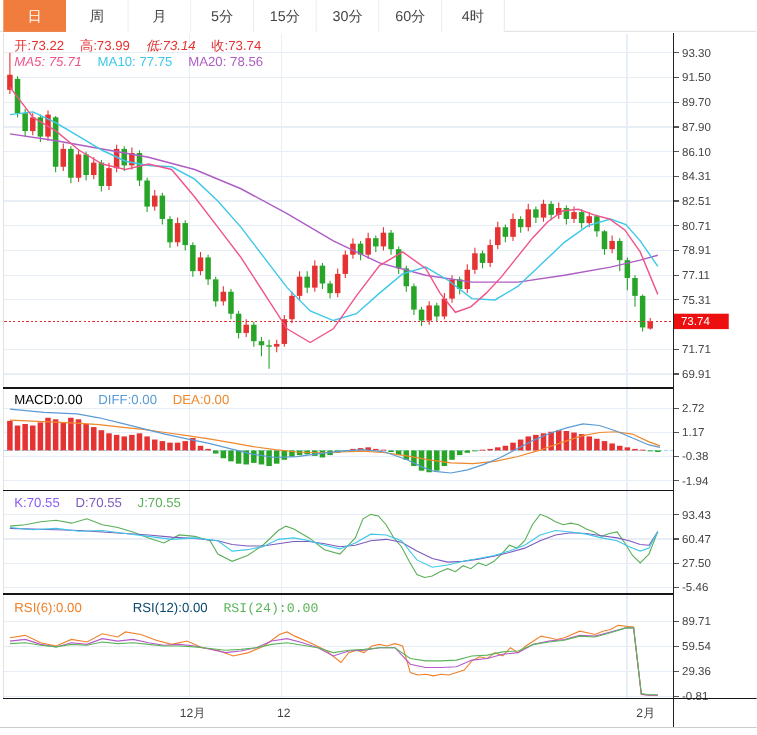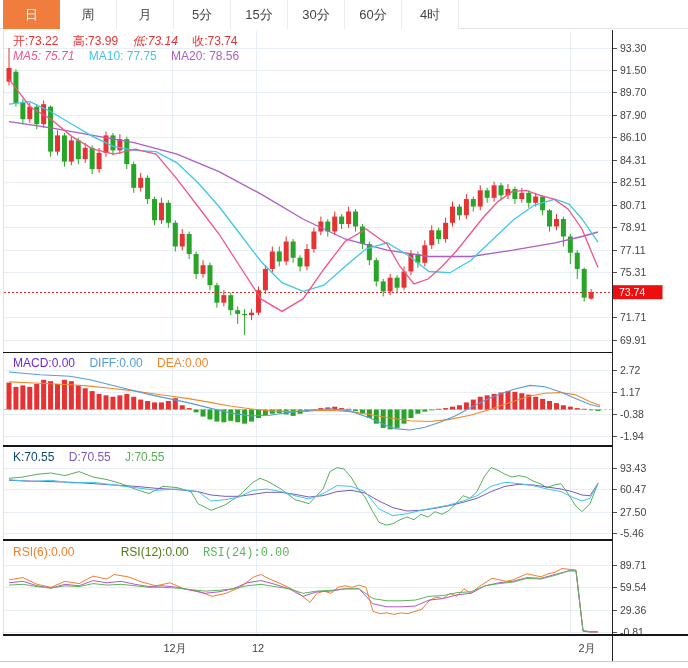--- a/index.html
+++ b/index.html
@@ -396,27 +396,27 @@
     <span style="color: rgb(229, 51, 51);">高:73.99</span>
     <span style="color: rgb(229, 51, 51); font-style: italic;">低:73.14</span>
     <span style="color: rgb(229, 51, 51);">收:73.74</span>
   </div>
   <div class="hdr" style="top:49px">
     <span style="color: rgb(240, 84, 140); font-style: italic;">MA5: 75.71</span>
     <span style="color: rgb(62, 199, 232);">MA10: 77.75</span>
     <span style="color: rgb(173, 94, 196);">MA20: 78.56</span>
   </div>
   <div class="hdr" style="top:356px">
-    <span style="color: #6d28d9; text-align: center;">MACD:0.00</span>
+    <span style="color: #000000; text-align: center;">MACD:0.00</span>
     <span style="color: rgb(91, 155, 213);">DIFF:0.00</span>
     <span style="color: rgb(240, 136, 44);">DEA:0.00</span>
   </div>
   <div class="hdr" style="top:450px">
-    <span style="color: #0c4a6e;">K:70.55</span>
+    <span style="color: #8b5cf6;">K:70.55</span>
     <span style="color: rgb(125, 91, 190);">D:70.55</span>
     <span style="color: rgb(90, 175, 90);">J:70.55</span>
   </div>
   <div class="hdr" style="top:545px">
     <span style="color: rgb(240, 128, 42);">RSI(6):0.00</span>
-    <span style="color: #4d7c0f; padding-left: 32px;">RSI(12):0.00</span>
+    <span style="color: #0c4a6e; padding-left: 32px;">RSI(12):0.00</span>
     <span style="color: rgb(92, 181, 92); font-family: Liberation Mono, monospace;">RSI(24):0.00</span>
   </div>
 </div>
 
 </body></html>

